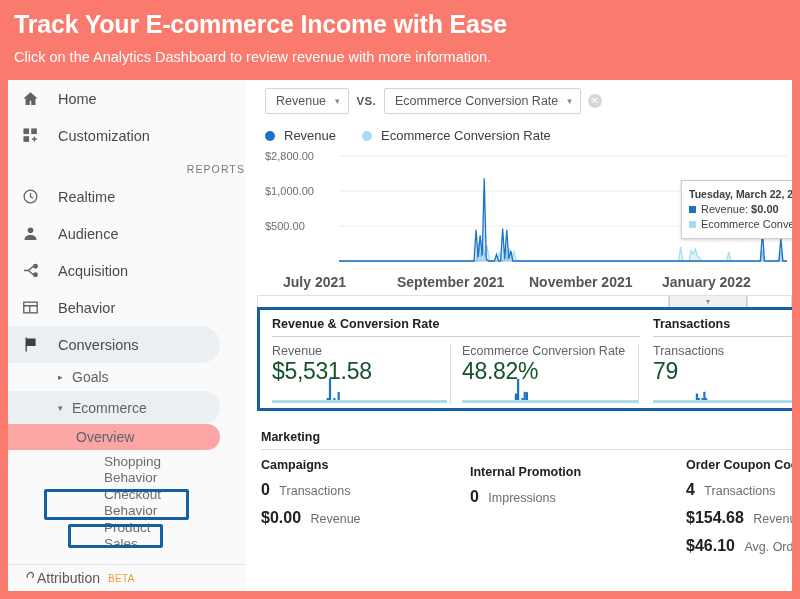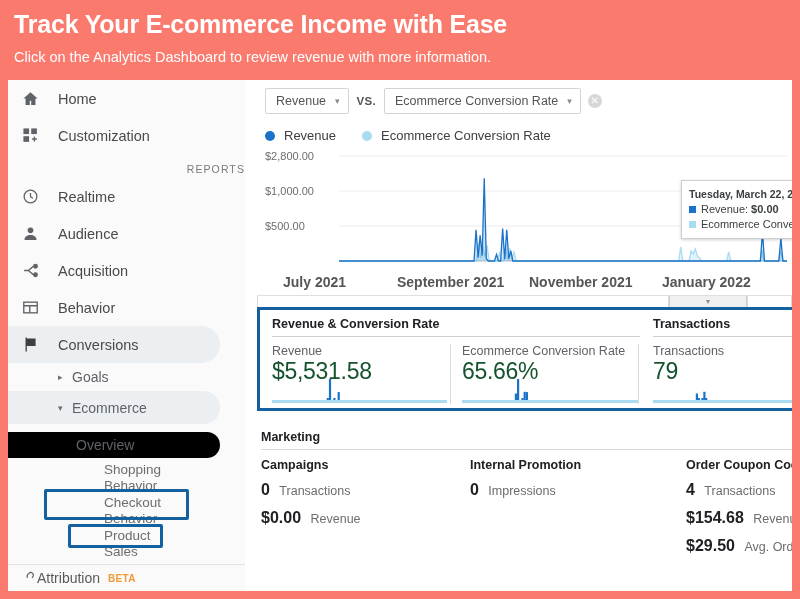--- a/index.html
+++ b/index.html
@@ -46,29 +46,29 @@
     font-size:10.5px; letter-spacing:1.1px; color:#7a7a7a; padding-left:14px;
     margin-top:9px; margin-bottom:3px; font-weight:normal;text-align:right;
   }
   .sub-item {
     position:relative; height:28px; display:flex; align-items:center;
     padding-left:46px; color:#5f6368; font-size:14px;
   }
   .sub-item .caret { position:absolute; left:50px; font-size:9px; color:#6b6b6b; }
   .sub-item .sub-label { padding-left:18px; }
   .sub-item.row-hl { background:#eceff1; border-radius:0 20px 20px 0; width:212px; }
-  .sub-item.row-blue { background:#000000; border-radius:0 20px 20px 0; width:212px;margin-top:8px; }
+  .sub-item.row-blue { background:#fca5a5; border-radius:0 20px 20px 0; width:212px; }
   .boxed {
     position:absolute; border:3px solid #15619f; border-radius:2px;
   }
   #box-ecom { left:36px; top:409px; width:145px; height:31px; }
   #box-overview { left:60px; top:444px; width:95px; height:24px; }
   .leaf-item { height:16.5px; display:flex; align-items:center; padding-left:96px; color:#6d6d6d; font-size:13.5px; }
   #attribution-row { position:absolute; left:0; bottom:0; width:237px; height:26px; display:flex; align-items:center; padding-left:14px; color:#5a5a5a; font-size:14px;text-align:center; }
-  #beta-badge { color:#f19b38; font-size:10px; font-weight:bold; margin-left:8px; letter-spacing:0.3px; }
+  #beta-badge { color:#f19b38; font-size:10px; font-weight:normal; margin-left:8px; letter-spacing:0.3px; }
   #sidebar-divider { position:absolute; left:0; bottom:26px; width:237px; height:1px; background:#e2e2e2; }
 
   
   #main { position:absolute; left:237px; top:0; width:547px; height:511px; background:#fff; overflow:hidden; }
 
   
   #selector-row { position:absolute; left:20px; top:8px; display:flex; align-items:center; }
   .sel-box {
     border:1px solid #d4d4d4; background:#fff; height:26px; border-radius:2px;
     display:flex; align-items:center; padding:0 8px 0 10px; font-size:12.5px; color:#555;
@@ -338,21 +338,21 @@
       <div class="kpi-hr" style="left:393px;width:149px;"></div>
 
       <div class="kpi-cell" style="left:12px;width:175px;">
         <div class="kpi-label">Revenue</div>
         <div class="kpi-value">$5,531.58</div>
       </div>
       <div class="kpi-vrule" style="left:190px;"></div>
 
       <div class="kpi-cell" style="left:202px;width:180px;">
         <div class="kpi-label">Ecommerce Conversion Rate</div>
-        <div class="kpi-value">65.66%</div>
+        <div class="kpi-value">48.82%</div>
       </div>
       <div class="kpi-vrule" style="left:378px;"></div>
 
       <div class="kpi-cell" style="left:393px;width:150px;">
         <div class="kpi-label">Transactions</div>
         <div class="kpi-value">79</div>
       </div>
 
       <svg class="spark" style="left:12px;" width="175" height="26">
           <g class="sp">
@@ -393,38 +393,38 @@
       <div class="mkt-line">
         <span class="mkt-num">0</span>
         <span class="mkt-unit">Transactions</span>
       </div>
       <div class="mkt-line">
         <span class="mkt-num">$0.00</span>
         <span class="mkt-unit">Revenue</span>
       </div>
     </div>
 
-    <div class="mkt-col" style="left:225px;">
+    <div class="mkt-col" style="left:225px;margin-top:7px;">
       <div class="mkt-head">Internal Promotion</div>
       <div class="mkt-line">
         <span class="mkt-num">0</span>
         <span class="mkt-unit">Impressions</span>
       </div>
     </div>
 
     <div class="mkt-col" style="left:441px;">
       <div class="mkt-head">Order Coupon Code</div>
       <div class="mkt-line">
         <span class="mkt-num">4</span>
         <span class="mkt-unit">Transactions</span>
       </div>
       <div class="mkt-line">
         <span class="mkt-num">$154.68</span>
         <span class="mkt-unit">Revenue</span>
       </div>
       <div class="mkt-line">
-        <span class="mkt-num">$29.50</span>
+        <span class="mkt-num">$46.10</span>
         <span class="mkt-unit">Avg. Order</span>
       </div>
     </div>
 
   </div>
 </div>
 
 </body></html>

